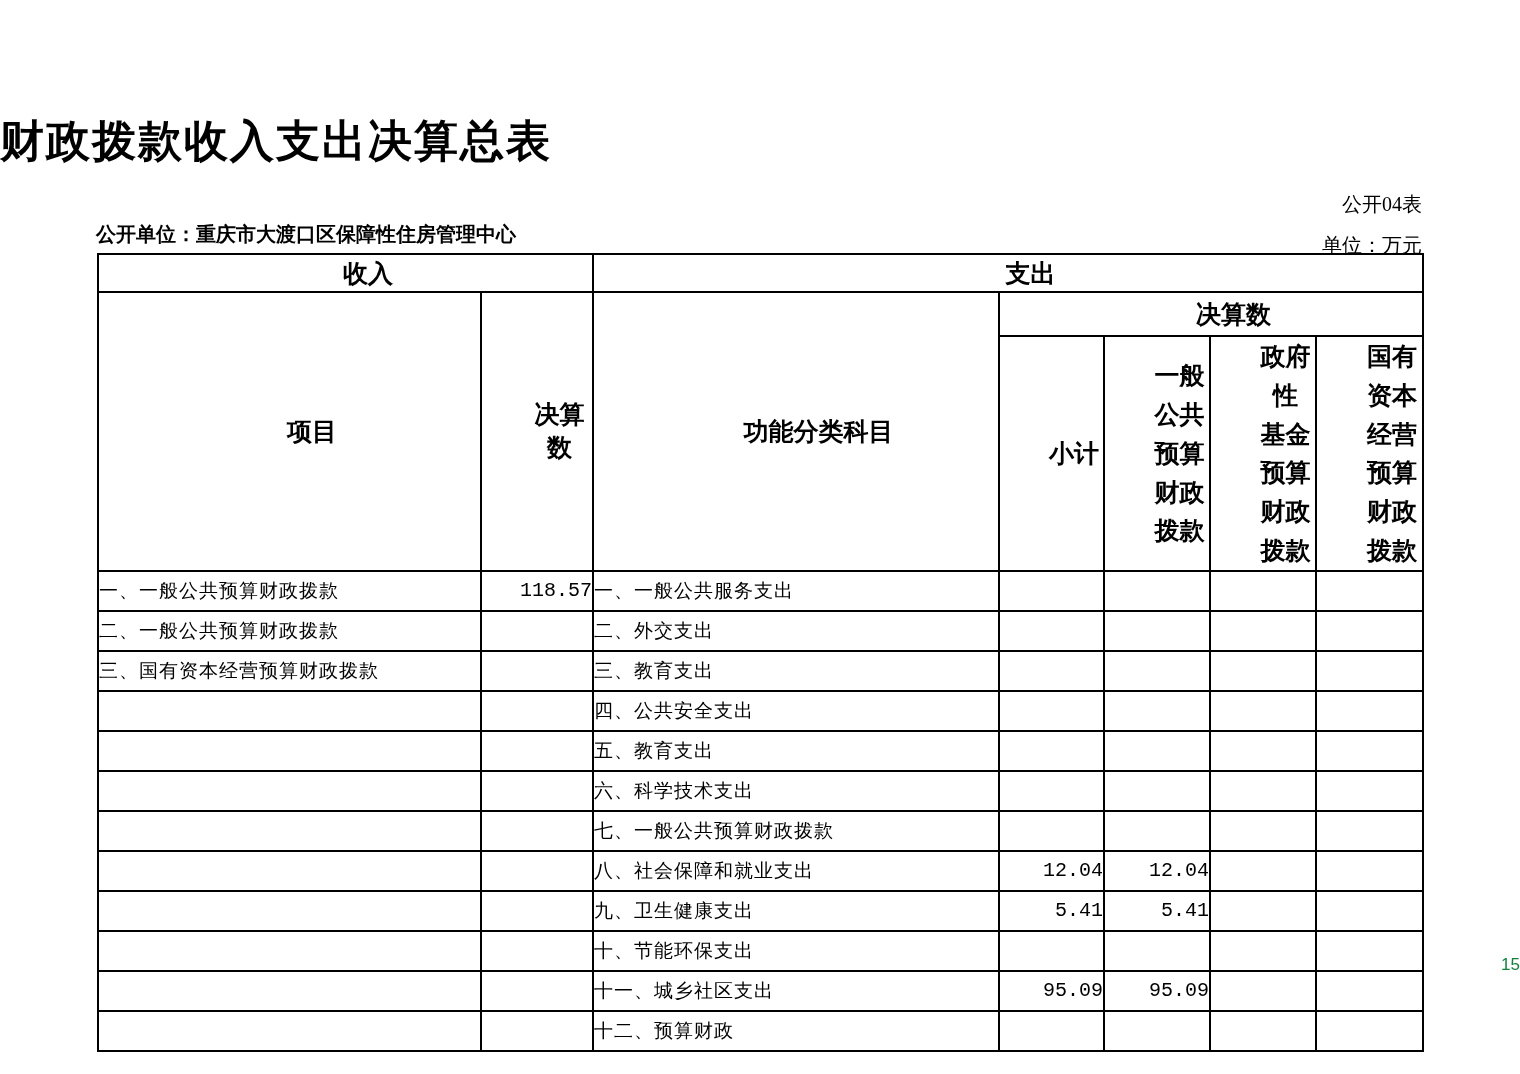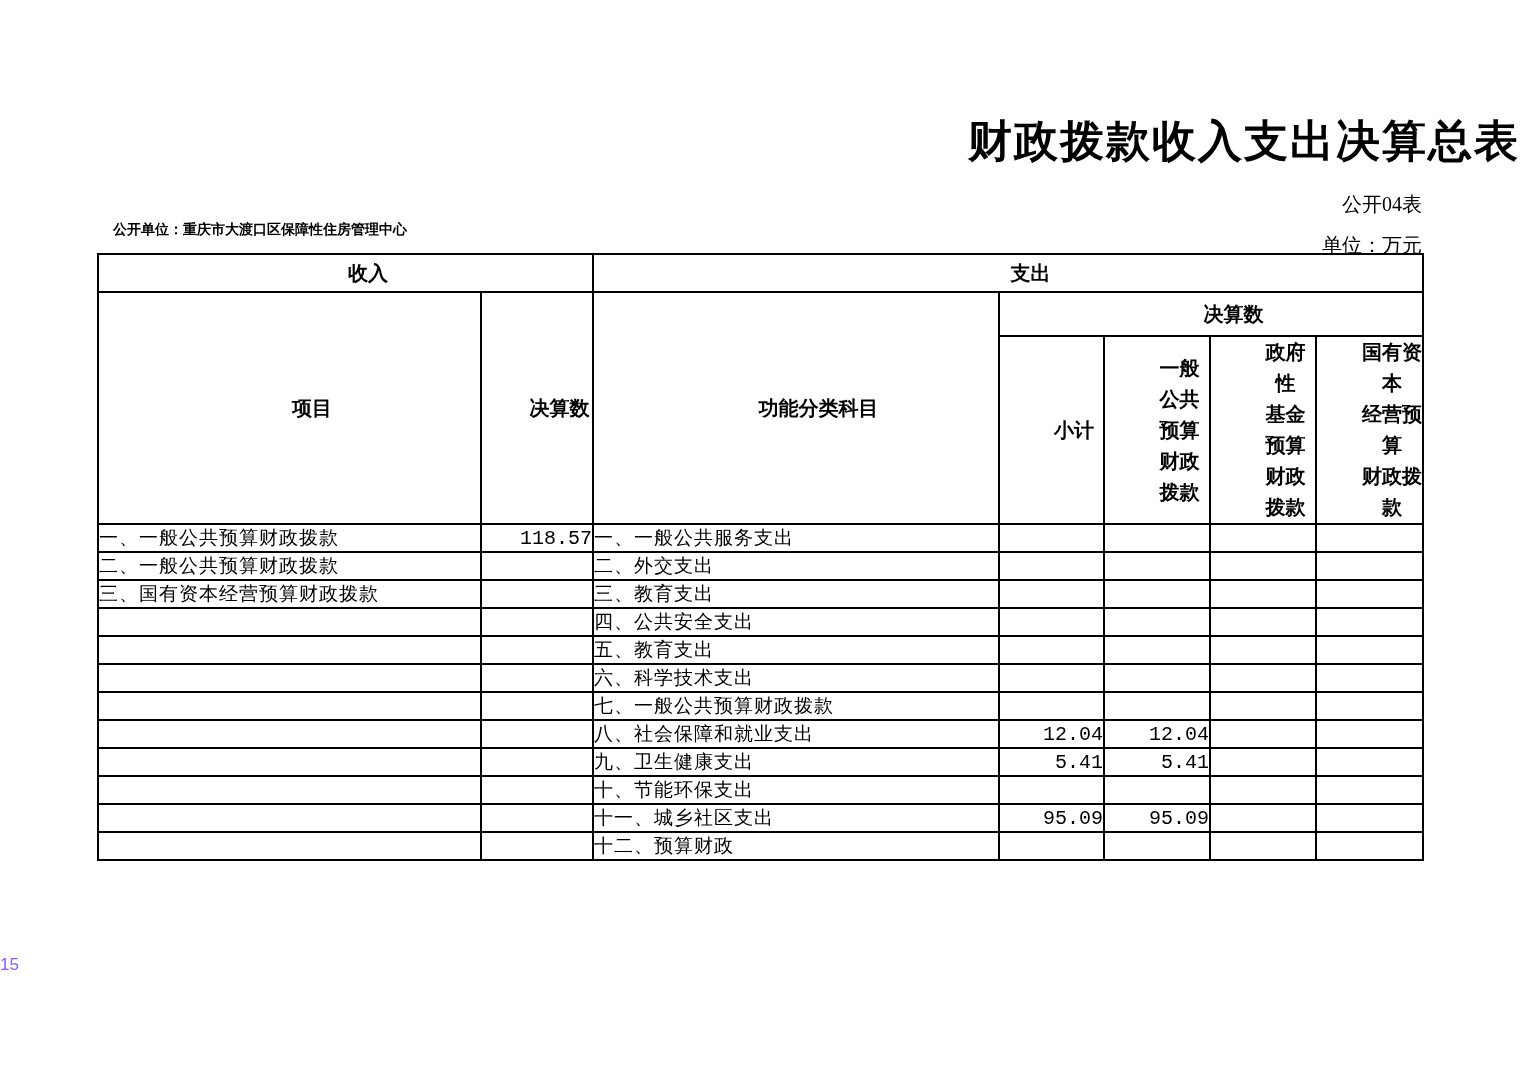--- a/index.html
+++ b/index.html
@@ -11,38 +11,38 @@
     font-family: "Liberation Serif", serif;
     color: #000000;
     overflow: hidden;
   }
   .doc-title {
     position: absolute;
     top: 112px;
     left: 0;
     width: 100%;
     margin: 0;
-    text-align: right;
+    text-align: left;
     font-size: 44px;
     font-weight: bold;
     letter-spacing: 2px;
     font-family: "Liberation Sans", "DejaVu Sans", sans-serif;
   }
   .table-code {
     position: absolute;
     top: 191px;
     right: 98px;
     font-size: 20px;
     text-align: left;
   }
   .pub-unit {
     position: absolute;
     top: 221px;
-    left: 113px;
-    font-size: 14px;
+    left: 96px;
+    font-size: 20px;
     font-weight: bold;
   }
   .unit-measure {
     position: absolute;
     top: 232px;
     right: 98px;
     font-size: 20px;
     text-align: right;
   }
   table.budget {
@@ -54,55 +54,55 @@
     table-layout: fixed;
   }
   table.budget th, table.budget td {
     border: 2px solid #000000;
     padding: 0;
     vertical-align: middle;
     overflow: hidden;
   }
   table.budget thead th {
     font-weight: bold;
-    font-size: 20px;
+    font-size: 25px;
     text-align: center;
     font-family: "Liberation Sans", "DejaVu Sans", sans-serif;
     padding-left: 45px;
   }
   tr.hdr-sections { height: 38px; }
   tr.hdr-cols { height: 44px; }
   tr.hdr-sub { height: 84px; }
   th.pre {
     white-space: pre-line;
     line-height: 1.55;
     font-size: 19px;
     font-weight: bold;
   }
-  tbody tr { height: 28px; }
+  tbody tr { height: 40px; }
   tbody td { font-size: 19px; }
   td.item {
     text-align: left;
     padding-left: 14px;
     letter-spacing: 1px;
   }
   td.num {
     text-align: right;
     padding-right: 8px;
     font-size: 20px;
     font-family: Liberation Mono, monospace;
   }
   .page-number {
     position: absolute;
     top: 955px;
     left: 0;
     width: 100%;
-    text-align: left;
+    text-align: right;
     font-size: 17px;
-    color: #8b5cf6;
+    color: #15803d;
     font-family: "Liberation Sans", "DejaVu Sans", sans-serif;
   }
 </style>
 </head>
 <body>
 
 <h1 class="doc-title">财政拨款收入支出决算总表</h1>
 
 <div class="table-code">公开04表</div>
 <div class="pub-unit">公开单位：重庆市大渡口区保障性住房管理中心</div>

